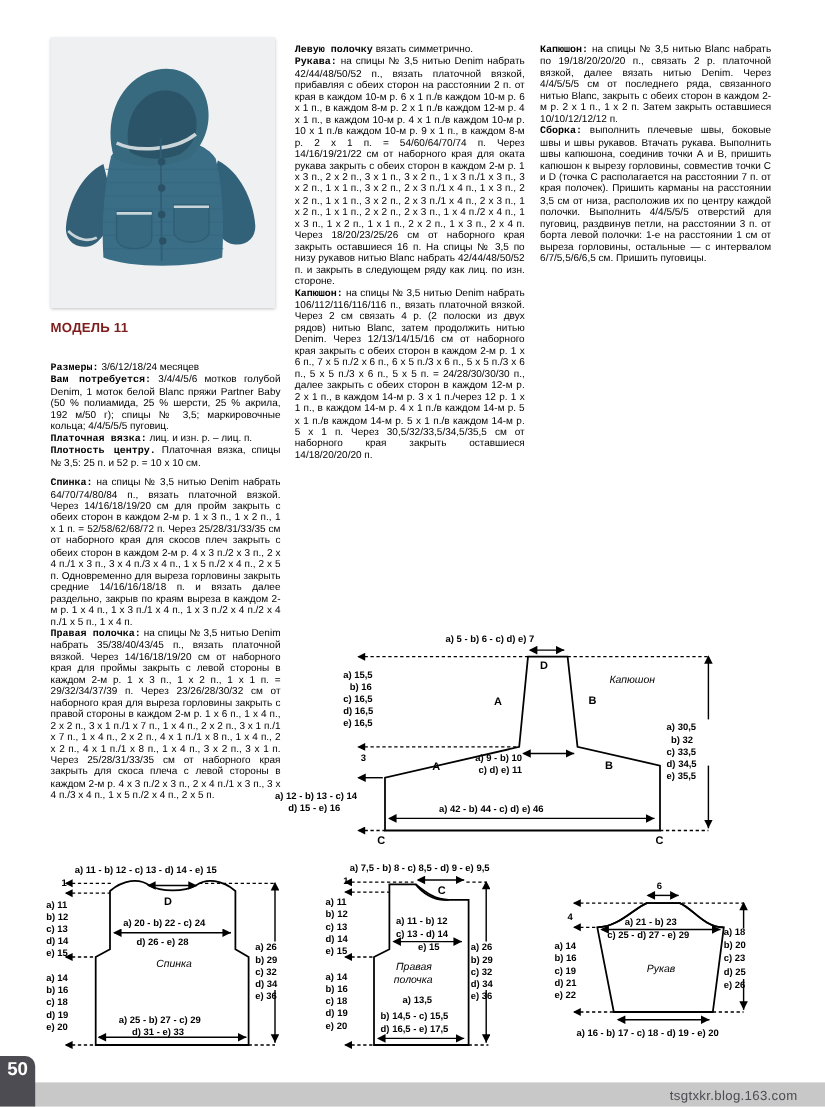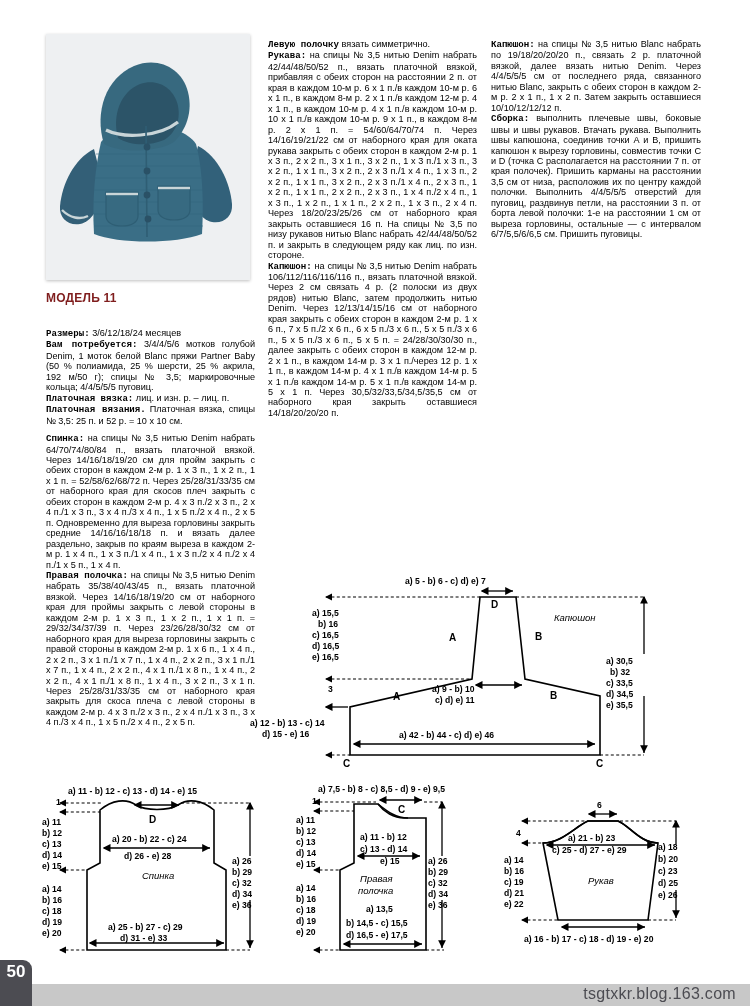--- a/index.html
+++ b/index.html
@@ -59,22 +59,22 @@
   }
   .footer-left{
     position:absolute;left:0;bottom:0;width:32px;height:46px;background:#4c4c52;
     border-top-right-radius:9px;border-top-left-radius:0;
   }
   .pagenum{
     position:absolute;left:0;bottom:24px;width:32px;
     text-align:center;color:#fff;font-size:17px;font-weight:bold;
   }
   .watermark{
-    position:absolute;right:14px;bottom:3px;
-    font-size:16px;color:#4c4c52;letter-spacing:.3px;
+    position:absolute;right:25px;bottom:3px;
+    font-size:12px;color:#4c4c52;letter-spacing:.3px;
   }
 </style>
 </head>
 <body>
 
 <div class="page">
 
   <div class="photo-box">
     <svg class="photo-inner" viewBox="0 0 204 246">
       <rect x="0" y="0" width="204" height="246" fill="#eef0f2"></rect>
@@ -116,21 +116,21 @@
   </div>
 
   <div class="model-title">
     <span>МОДЕЛЬ 11</span>
   </div>
 
   <div class="col" id="col1">
     <p><b>Размеры:</b><span> 3/6/12/18/24 месяцев</span></p>
     <p><b>Вам потребуется:</b><span> 3/4/4/5/6 мотков голубой Denim, 1 моток белой Blanc пряжи Partner Baby (50 % полиамида, 25 % шерсти, 25 % акрила, 192 м/50 г); спицы № 3,5; маркировочные кольца; 4/4/5/5/5 пуговиц.</span></p>
     <p><b>Платочная вязка:</b><span> лиц. и изн. р. – лиц. п.</span></p>
-    <p><b>Платочная вязания.</b><span> Платочная вязка, спицы № 3,5: 25 п. и 52 р. = 10 х 10 см.</span></p>
+    <p><b>Плотность центру.</b><span> Платочная вязка, спицы № 3,5: 25 п. и 52 р. = 10 х 10 см.</span></p>
     <p style="height:7px">&nbsp;</p>
     <p><b>Спинка:</b><span> на спицы № 3,5 нитью Denim набрать 64/70/74/80/84 п., вязать платочной вязкой. Через 14/16/18/19/20 см для пройм закрыть с обеих сторон в каждом 2-м р. 1 х 3 п., 1 х 2 п., 1 х 1 п. = 52/58/62/68/72 п. Через 25/28/31/33/35 см от наборного края для скосов плеч закрыть с обеих сторон в каждом 2-м р. 4 х 3 п./2 х 3 п., 2 х 4 п./1 х 3 п., 3 х 4 п./3 х 4 п., 1 х 5 п./2 х 4 п., 2 х 5 п. Одновременно для выреза горловины закрыть средние 14/16/16/18/18 п. и вязать далее раздельно, закрыв по краям выреза в каждом 2-м р. 1 х 4 п., 1 х 3 п./1 х 4 п., 1 х 3 п./2 х 4 п./2 х 4 п./1 х 5 п., 1 х 4 п.</span></p>
     <p><b>Правая полочка:</b><span> на спицы № 3,5 нитью Denim набрать 35/38/40/43/45 п., вязать платочной вязкой. Через 14/16/18/19/20 см от наборного края для проймы закрыть с левой стороны в каждом 2-м р. 1 х 3 п., 1 х 2 п., 1 х 1 п. = 29/32/34/37/39 п. Через 23/26/28/30/32 см от наборного края для выреза горловины закрыть с правой стороны в каждом 2-м р. 1 х 6 п., 1 х 4 п., 2 х 2 п., 3 х 1 п./1 х 7 п., 1 х 4 п., 2 х 2 п., 3 х 1 п./1 х 7 п., 1 х 4 п., 2 х 2 п., 4 х 1 п./1 х 8 п., 1 х 4 п., 2 х 2 п., 4 х 1 п./1 х 8 п., 1 х 4 п., 3 х 2 п., 3 х 1 п. Через 25/28/31/33/35 см от наборного края закрыть для скоса плеча с левой стороны в каждом 2-м р. 4 х 3 п./2 х 3 п., 2 х 4 п./1 х 3 п., 3 х 4 п./3 х 4 п., 1 х 5 п./2 х 4 п., 2 х 5 п.</span></p>
   </div>
 
   <div class="col" id="col2">
     <p><b>Левую полочку</b><span> вязать симметрично.</span></p>
     <p><b>Рукава:</b><span> на спицы № 3,5 нитью Denim набрать 42/44/48/50/52 п., вязать платочной вязкой, прибавляя с обеих сторон на расстоянии 2 п. от края в каждом 10-м р. 6 х 1 п./в каждом 10-м р. 6 х 1 п., в каждом 8-м р. 2 х 1 п./в каждом 12-м р. 4 х 1 п., в каждом 10-м р. 4 х 1 п./в каждом 10-м р. 10 х 1 п./в каждом 10-м р. 9 х 1 п., в каждом 8-м р. 2 х 1 п. = 54/60/64/70/74 п. Через 14/16/19/21/22 см от наборного края для оката рукава закрыть с обеих сторон в каждом 2-м р. 1 х 3 п., 2 х 2 п., 3 х 1 п., 3 х 2 п., 1 х 3 п./1 х 3 п., 3 х 2 п., 1 х 1 п., 3 х 2 п., 2 х 3 п./1 х 4 п., 1 х 3 п., 2 х 2 п., 1 х 1 п., 3 х 2 п., 2 х 3 п./1 х 4 п., 2 х 3 п., 1 х 2 п., 1 х 1 п., 2 х 2 п., 2 х 3 п., 1 х 4 п./2 х 4 п., 1 х 3 п., 1 х 2 п., 1 х 1 п., 2 х 2 п., 1 х 3 п., 2 х 4 п. Через 18/20/23/25/26 см от наборного края закрыть оставшиеся 16 п. На спицы № 3,5 по низу рукавов нитью Blanc набрать 42/44/48/50/52 п. и закрыть в следующем ряду как лиц. по изн. стороне.</span></p>
     <p><b>Капюшон:</b><span> на спицы № 3,5 нитью Denim набрать 106/112/116/116/116 п., вязать платочной вязкой. Через 2 см связать 4 р. (2 полоски из двух рядов) нитью Blanc, затем продолжить нитью Denim. Через 12/13/14/15/16 см от наборного края закрыть с обеих сторон в каждом 2-м р. 1 х 6 п., 7 х 5 п./2 х 6 п., 6 х 5 п./3 х 6 п., 5 х 5 п./3 х 6 п., 5 х 5 п./3 х 6 п., 5 х 5 п. = 24/28/30/30/30 п., далее закрыть с обеих сторон в каждом 12-м р. 2 х 1 п., в каждом 14-м р. 3 х 1 п./через 12 р. 1 х 1 п., в каждом 14-м р. 4 х 1 п./в каждом 14-м р. 5 х 1 п./в каждом 14-м р. 5 х 1 п./в каждом 14-м р. 5 х 1 п. Через 30,5/32/33,5/34,5/35,5 см от наборного края закрыть оставшиеся 14/18/20/20/20 п.</span></p>
   </div>

